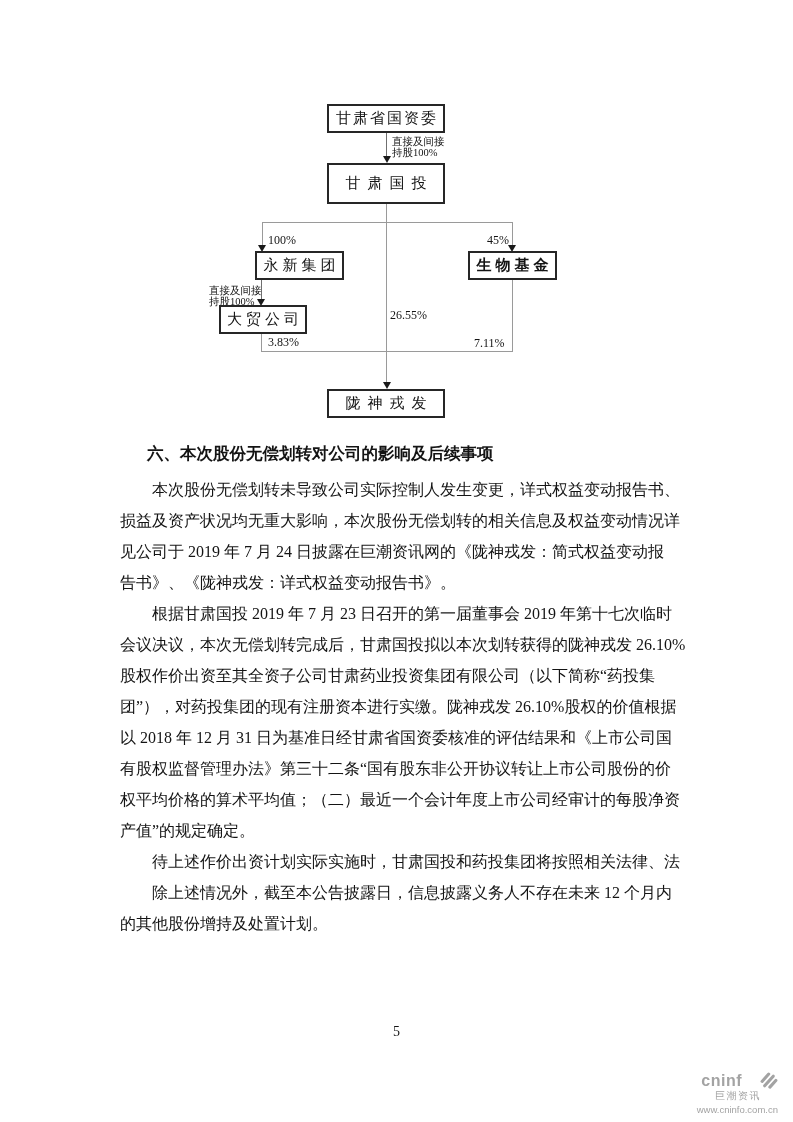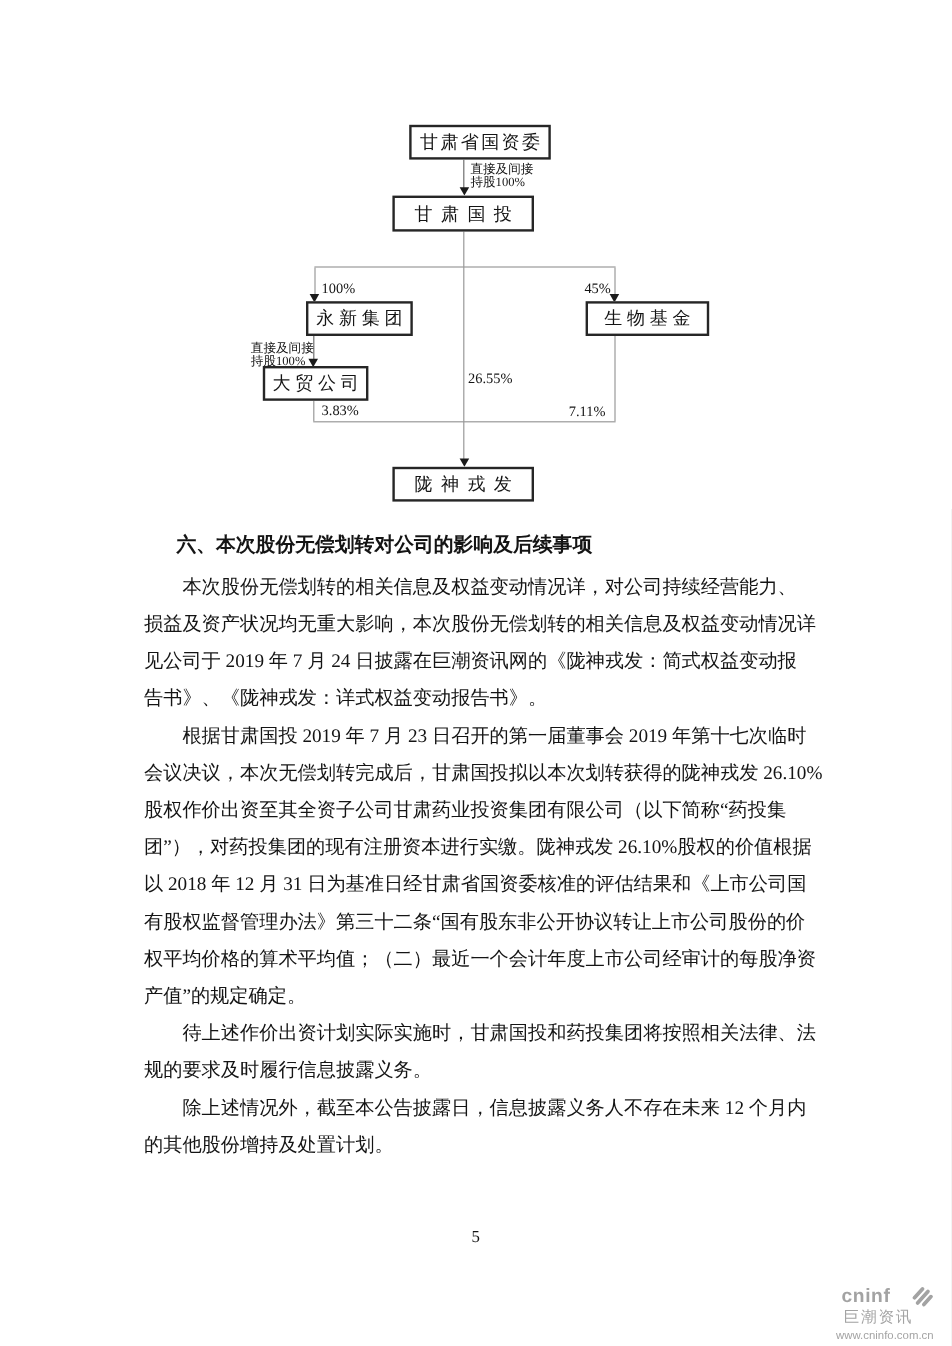--- a/index.html
+++ b/index.html
@@ -20,24 +20,24 @@
     position:absolute;
     border:2px solid #262626;
     background:#ffffff;
     display:flex; align-items:center; justify-content:center;
     font-size:15px; color:#141414;
     white-space:nowrap;
   }
   .ls2 { letter-spacing:2px; text-indent:2px; }
   .ls3 { letter-spacing:4px; text-indent:4px; }
   .ls6 { letter-spacing:7px; text-indent:7px; }
-  .box-gzw      { left:341px; top:104px; width:118px; height:29px; }
-  .box-guotou   { left:327px; top:163px; width:118px; height:30px; }
+  .box-gzw      { left:327px; top:104px; width:118px; height:29px; }
+  .box-guotou   { left:327px; top:163px; width:118px; height:41px; }
   .box-yongxin  { left:219px; top:251px; width:89px;  height:29px;margin-left:36px; }
-  .box-shengwu  { left:488px; top:251px; width:103px;  height:29px; }
+  .box-shengwu  { left:468px; top:251px; width:89px;  height:29px;font-weight:bold; }
   .box-damao    { left:219px; top:305px; width:88px;  height:29px; }
   .box-longshen { left:327px; top:389px; width:118px; height:29px; }
 
   .vline,.hline { position:absolute; background:#9a9a9a; }
   .dark { background:#6f6f6f; }
   .l-top        { left:386px; top:133px; width:1px; height:25px; }
   .l-center     { left:386px; top:192px; width:1px; height:192px; }
   .l-split      { left:262px; top:222px; width:251px; height:1px; }
   .l-left-drop  { left:262px; top:223px; width:1px; height:24px; }
   .l-right-drop { left:512px; top:223px; width:1px; height:24px; }
@@ -85,21 +85,21 @@
     position:absolute; left:0; right:0; top:1024px;
     text-align:center; font-size:14px; color:#141414;
   }
   .logo {
     position:absolute; right:15px; top:1072px;
     text-align:right; color:#a3a3a3;
     font-family:"Liberation Sans","DejaVu Sans",sans-serif;
   }
   .logo-row { display:flex; align-items:center; justify-content:flex-end; gap:18px; }
   .logo-brand { font-size:16px; font-weight:bold; letter-spacing:0.5px; }
-  .logo-cn { font-size:13px; letter-spacing:1.5px; margin:-1px 17px 0 0; }
+  .logo-cn { font-size:10px; letter-spacing:1.5px; margin:-1px 17px 0 0; }
   .logo-url { font-size:9.5px; margin-top:1px; }
 </style>
 </head>
 <body>
 
 <div class="page">
 
   <div class="diagram">
 
     <div class="vline dark l-top"></div>
@@ -137,40 +137,39 @@
     <div class="dbox ls3 box-yongxin">永新集团</div>
     <div class="dbox ls3 box-shengwu">生物基金</div>
     <div class="dbox ls3 box-damao">大贸公司</div>
     <div class="dbox ls6 box-longshen">陇神戎发</div>
   </div>
 
   <div class="content">
     <div class="heading">六、本次股份无偿划转对公司的影响及后续事项</div>
 
     <div>
-      <div class="tline indent">本次股份无偿划转的相关信息及权益变动情况详，对公司持续经营能力、</div>
+      <div class="tline indent">本次股份无偿划转未导致公司实际控制人发生变更，详式权益变动报告书、</div>
       <div class="tline">损益及资产状况均无重大影响，本次股份无偿划转的相关信息及权益变动情况详</div>
       <div class="tline">见公司于 2019 年 7 月 24 日披露在巨潮资讯网的《陇神戎发：简式权益变动报</div>
       <div class="tline">告书》、《陇神戎发：详式权益变动报告书》。</div>
     </div>
 
     <div>
       <div class="tline indent">根据甘肃国投 2019 年 7 月 23 日召开的第一届董事会 2019 年第十七次临时</div>
       <div class="tline">会议决议，本次无偿划转完成后，甘肃国投拟以本次划转获得的陇神戎发 26.10%</div>
       <div class="tline">股权作价出资至其全资子公司甘肃药业投资集团有限公司（以下简称“药投集</div>
       <div class="tline">团”），对药投集团的现有注册资本进行实缴。陇神戎发 26.10%股权的价值根据</div>
       <div class="tline">以 2018 年 12 月 31 日为基准日经甘肃省国资委核准的评估结果和《上市公司国</div>
       <div class="tline">有股权监督管理办法》第三十二条“国有股东非公开协议转让上市公司股份的价</div>
       <div class="tline">权平均价格的算术平均值；（二）最近一个会计年度上市公司经审计的每股净资</div>
       <div class="tline">产值”的规定确定。</div>
     </div>
 
     <div>
       <div class="tline indent">待上述作价出资计划实际实施时，甘肃国投和药投集团将按照相关法律、法</div>
-      <div class="tline">规的要求及时履行信息披露义务。</div>
     </div>
 
     <div>
       <div class="tline indent">除上述情况外，截至本公告披露日，信息披露义务人不存在未来 12 个月内</div>
       <div class="tline">的其他股份增持及处置计划。</div>
     </div>
   </div>
 
   <div class="pagenum">5</div>
 

